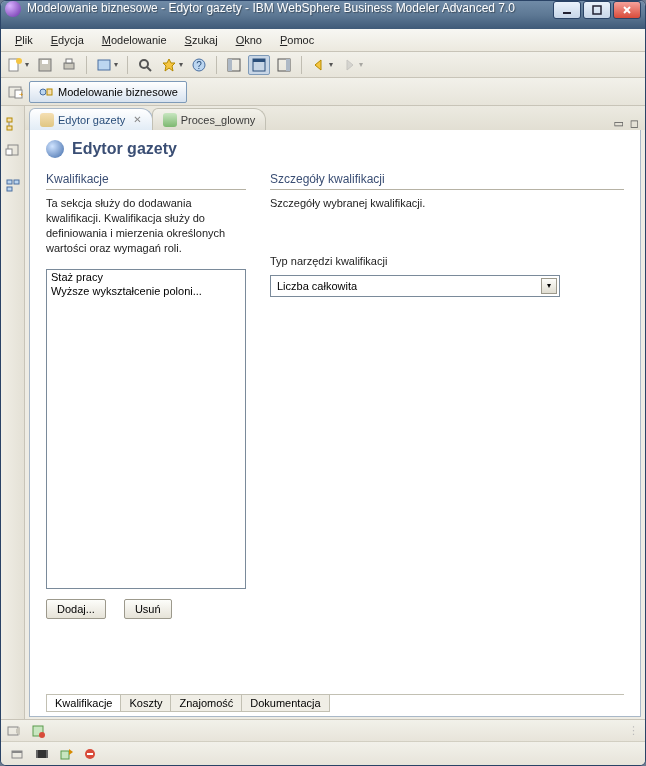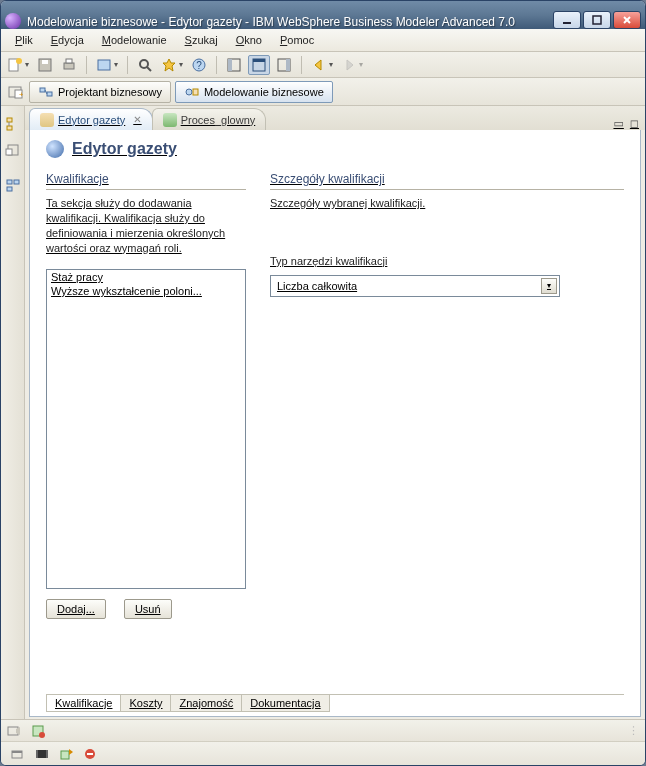--- a/index.html
+++ b/index.html
@@ -19,21 +19,21 @@
     border: 1px solid #2a4366;
     border-radius: 6px;
     overflow: hidden;
     display: flex;
     flex-direction: column;
   }
   .titlebar {
     height: 28px;
     background: linear-gradient(#708ba7, #5d7894 50%, #3f5a78);
     display: flex;
-    align-items: flex-end;
+    align-items: flex-start;
     padding: 0 4px;
     color: #fff;
   }
   .title-icon {
     width: 16px; height: 16px;
     border-radius: 50%;
     background: radial-gradient(circle at 30% 30%, #d9b3ff, #6a2ea8);
     margin-right: 6px;
   }
   .titlebar .title { flex: 1; font-size: 12px; text-shadow: 1px 1px 1px rgba(0,0,0,.4); }
@@ -84,21 +84,20 @@
   .persp-btn {
     height: 22px; display:flex; align-items:center; gap:4px;
     border: 1px solid #b5b2a5; border-radius:2px;
     padding: 0 8px; background: linear-gradient(#fdfdfb,#e6e3d8);
   }
   .persp-btn.active { background: linear-gradient(#fff,#d7e2ef); border-color:#7e9ab8; }
   .workspace {
     flex:1;
     display:flex;
     background:#eeece4;
-    text-decoration:underline;
   }
   .leftbar {
     width: 24px;
     background: linear-gradient(90deg,#f0eee6,#e4e1d6);
     border-right: 1px solid #c8c4b8;
     display:flex; flex-direction:column; align-items:center;
     padding-top: 6px; gap:6px;
   }
   .editor-area {
     flex:1;
@@ -316,28 +315,20 @@
   </div>
 
   <div class="perspective-bar">
     <div class="tbtn">
         <svg class="ico" viewBox="0 0 16 16">
           <rect x="2" y="3" width="12" height="10" fill="none" stroke="#888"></rect>
           <rect x="8" y="6" width="7" height="8" fill="#fff" stroke="#888"></rect>
           <text x="12" y="13" font-size="8" fill="#d68a00">+</text>
         </svg>
       </div>
-    <div class="persp-btn">
-      <svg class="ico" viewBox="0 0 16 16">
-          <rect x="2" y="4" width="5" height="4" fill="#bcd6f0" stroke="#4a6fa0"></rect>
-          <rect x="9" y="8" width="5" height="4" fill="#bcd6f0" stroke="#4a6fa0"></rect>
-          <line x1="7" y1="6" x2="9" y2="10" stroke="#4a6fa0"></line>
-        </svg>
-      <span>Projektant biznesowy</span>
-    </div>
     <div class="persp-btn active">
       <svg class="ico" viewBox="0 0 16 16">
           <circle cx="5" cy="8" r="3" fill="#bcd6f0" stroke="#4a6fa0"></circle>
           <rect x="9" y="5" width="5" height="6" fill="#f5dfb3" stroke="#b58a00"></rect>
         </svg>
       <span>Modelowanie biznesowe</span>
     </div>
   </div>
 
   <div class="workspace">

